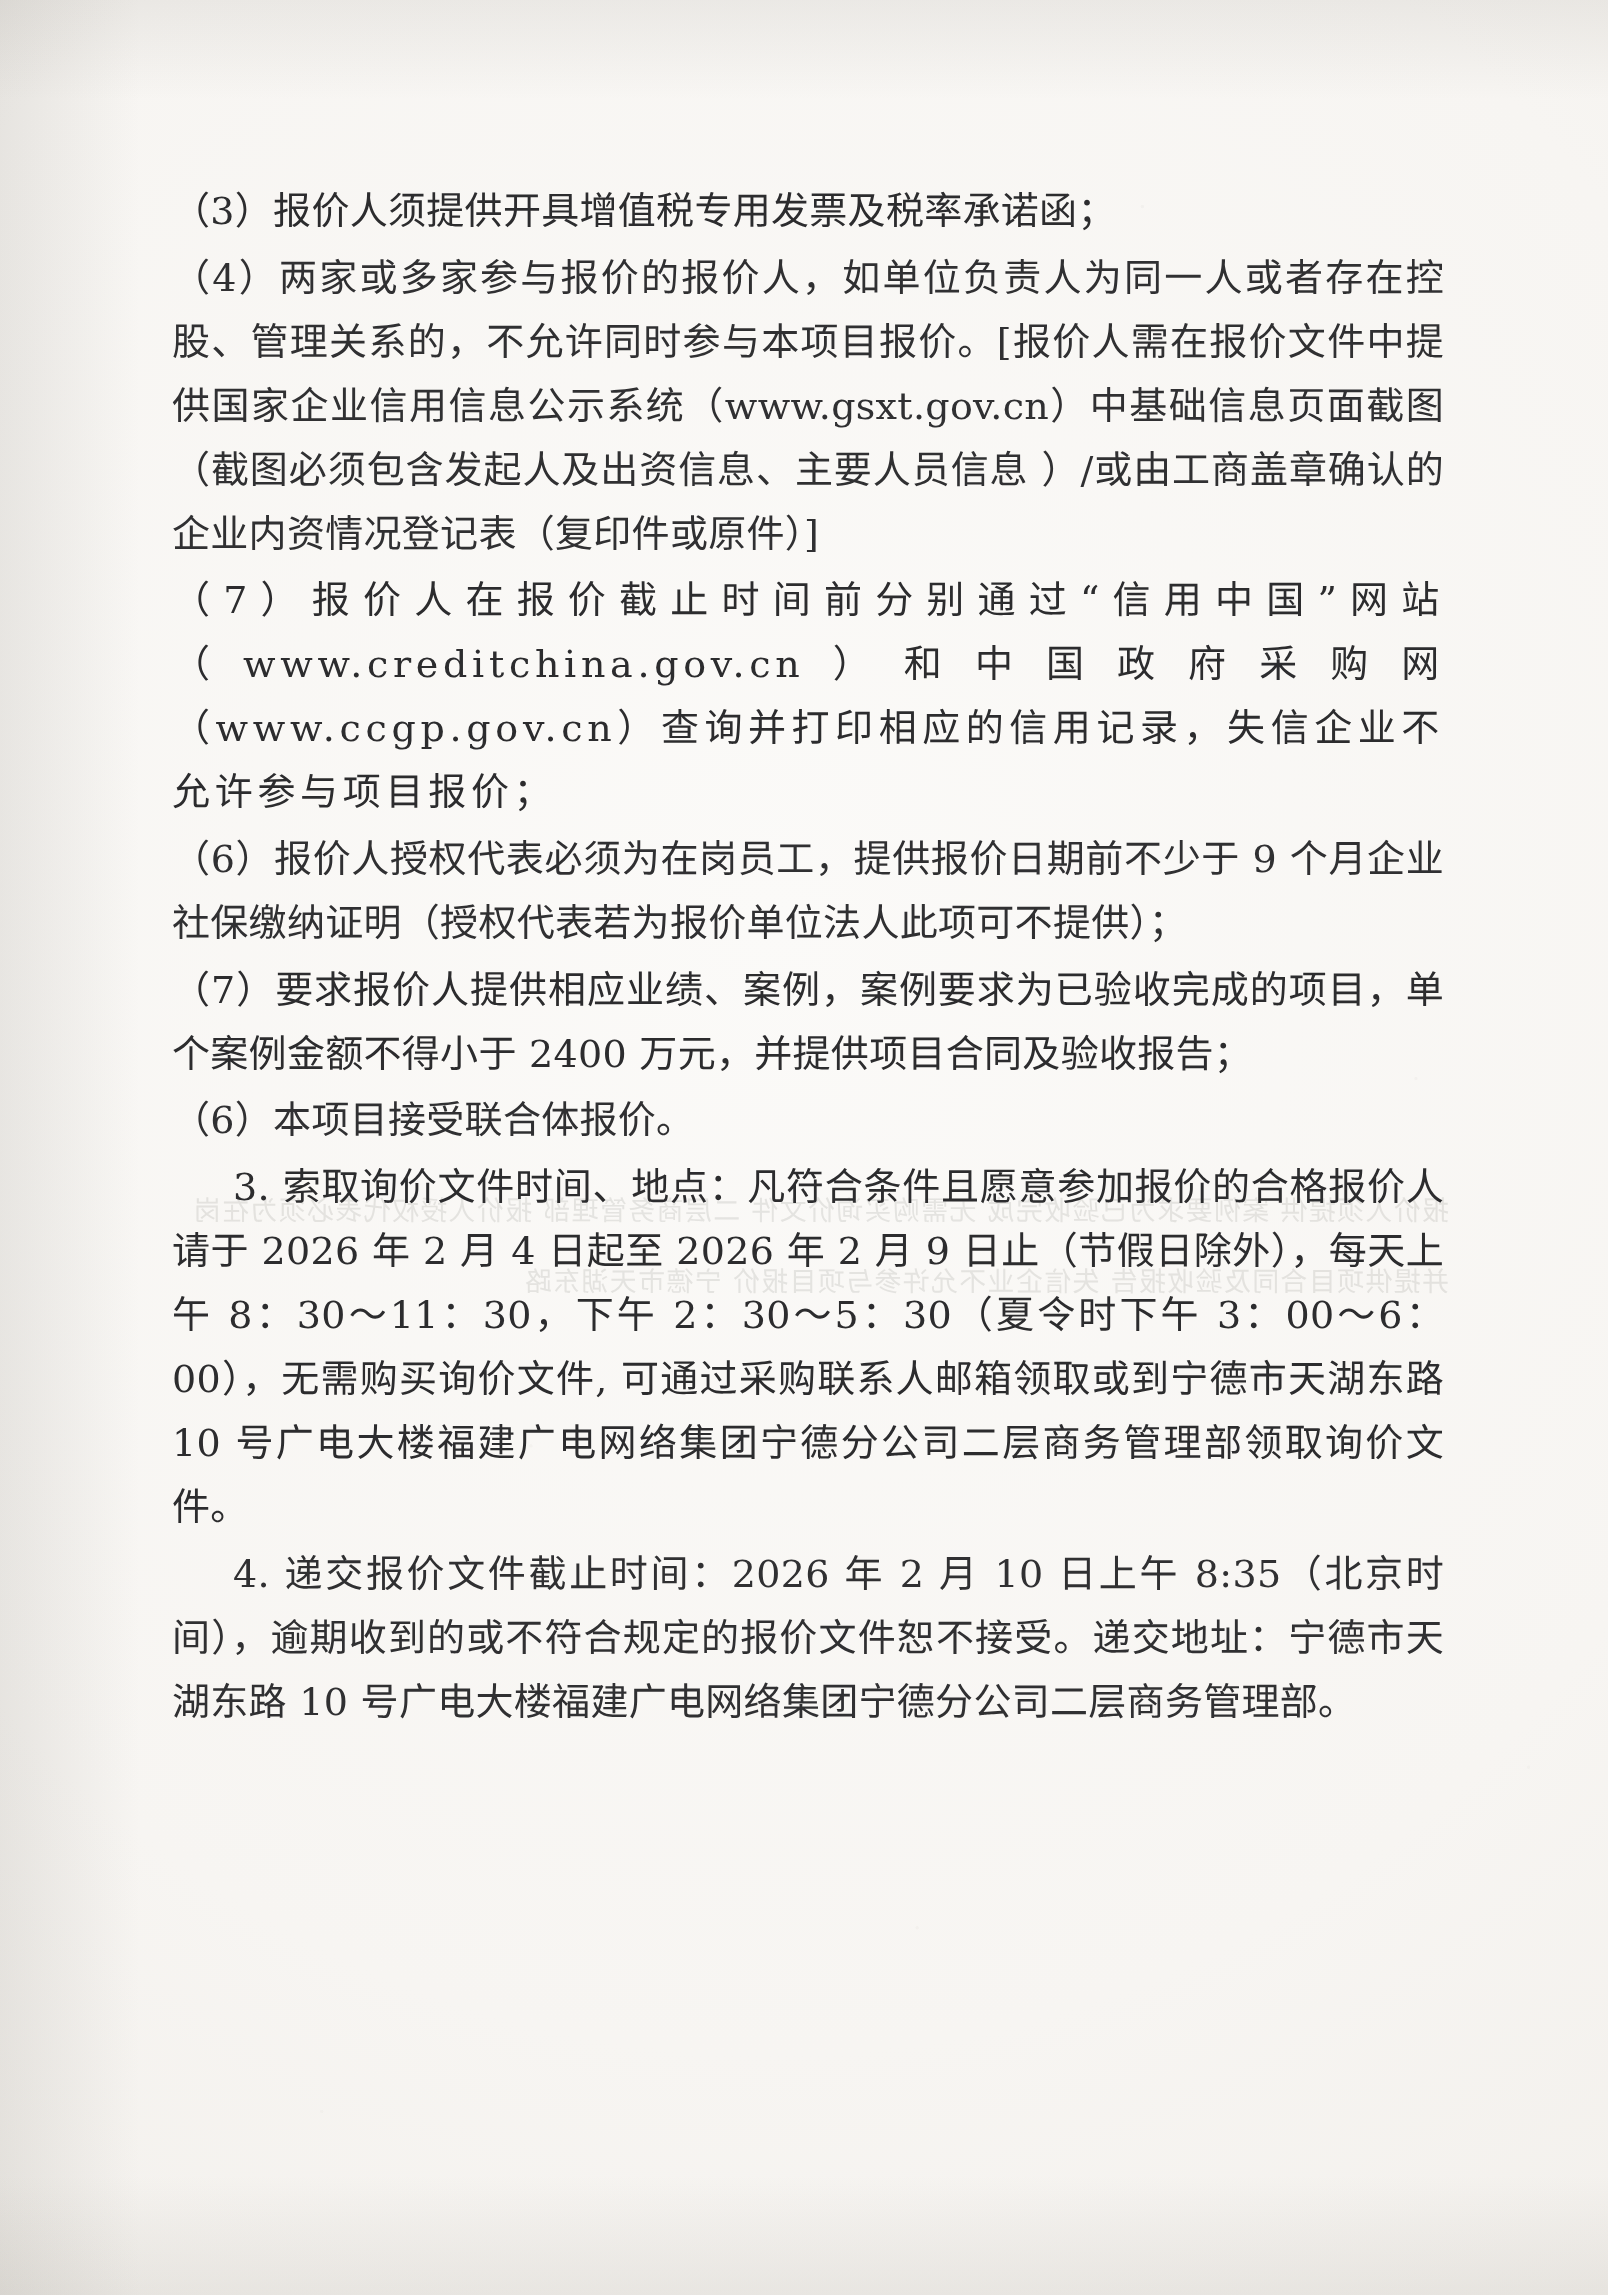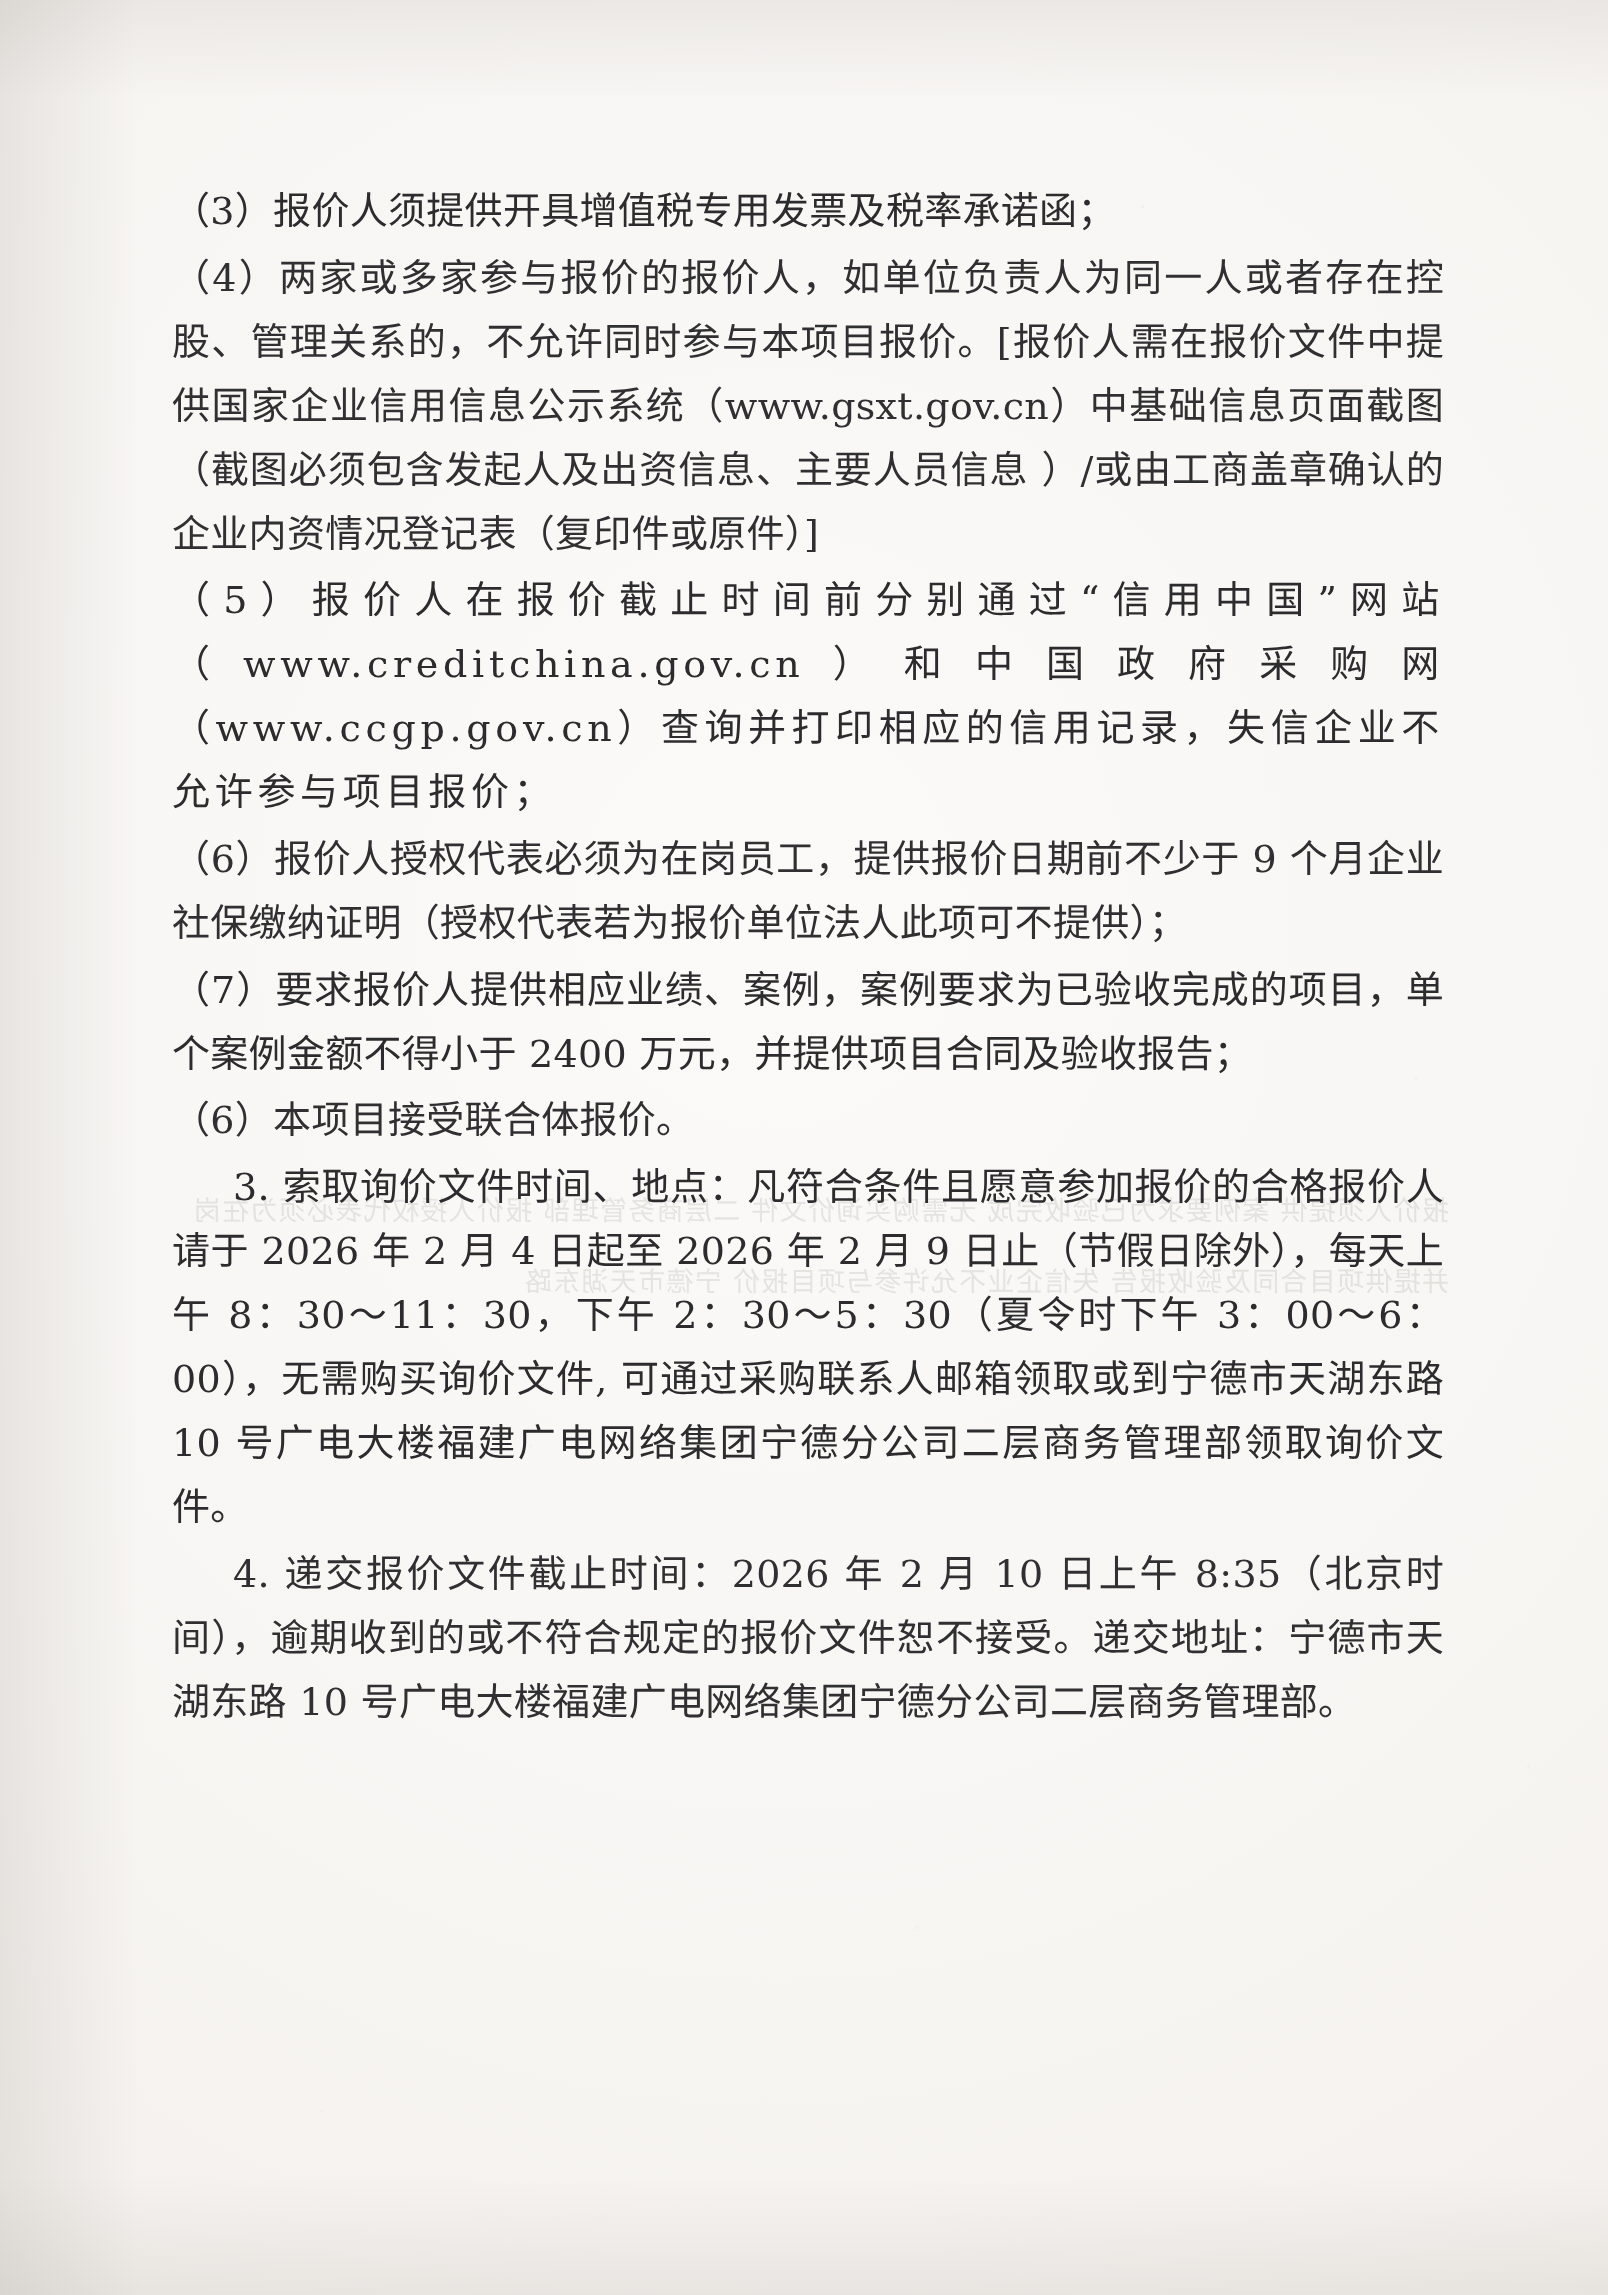--- a/index.html
+++ b/index.html
@@ -113,21 +113,21 @@
   <div class="grain"></div>
 
   <div class="bleed">报价人须提供 案例要求为已验收完成 无需购买询价文件 二层商务管理部 报价人授权代表必须为在岗 并提供项目合同及验收报告 失信企业不允许参与项目报价 宁德市天湖东路</div>
 
   <div class="content">
 
     <p class="para">（3）报价人须提供开具增值税专用发票及税率承诺函；</p>
 
     <p class="para">（4）两家或多家参与报价的报价人，如单位负责人为同一人或者存在控股、管理关系的，不允许同时参与本项目报价。[报价人需在报价文件中提供国家企业信用信息公示系统（www.gsxt.gov.cn）中基础信息页面截图（截图必须包含发起人及出资信息、主要人员信息 ）/或由工商盖章确认的企业内资情况登记表（复印件或原件）]</p>
 
-    <p class="para wide">（5）报价人在报价截止时间前分别通过“信用中国”网站（www.creditchina.gov.cn）和中国政府采购网（www.ccgp.gov.cn）查询并打印相应的信用记录，失信企业不允许参与项目报价；</p>
+    <p class="para wide">（7）报价人在报价截止时间前分别通过“信用中国”网站（www.creditchina.gov.cn）和中国政府采购网（www.ccgp.gov.cn）查询并打印相应的信用记录，失信企业不允许参与项目报价；</p>
 
     <p class="para">（6）报价人授权代表必须为在岗员工，提供报价日期前不少于 9 个月企业社保缴纳证明（授权代表若为报价单位法人此项可不提供）；</p>
 
     <p class="para">（7）要求报价人提供相应业绩、案例，案例要求为已验收完成的项目，单个案例金额不得小于 2400 万元，并提供项目合同及验收报告；</p>
 
     <p class="para">（6）本项目接受联合体报价。</p>
 
     <p class="para indent">3. 索取询价文件时间、地点：凡符合条件且愿意参加报价的合格报价人请于 2026 年 2 月 4 日起至 2026 年 2 月 9 日止（节假日除外），每天上午 8：30～11：30，下午 2：30～5：30（夏令时下午 3：00～6：00），无需购买询价文件, 可通过采购联系人邮箱领取或到宁德市天湖东路 10 号广电大楼福建广电网络集团宁德分公司二层商务管理部领取询价文件。</p>
 
     <p class="para indent">4. 递交报价文件截止时间：2026 年 2 月 10 日上午 8:35（北京时间），逾期收到的或不符合规定的报价文件恕不接受。递交地址：宁德市天湖东路 10 号广电大楼福建广电网络集团宁德分公司二层商务管理部。</p>

